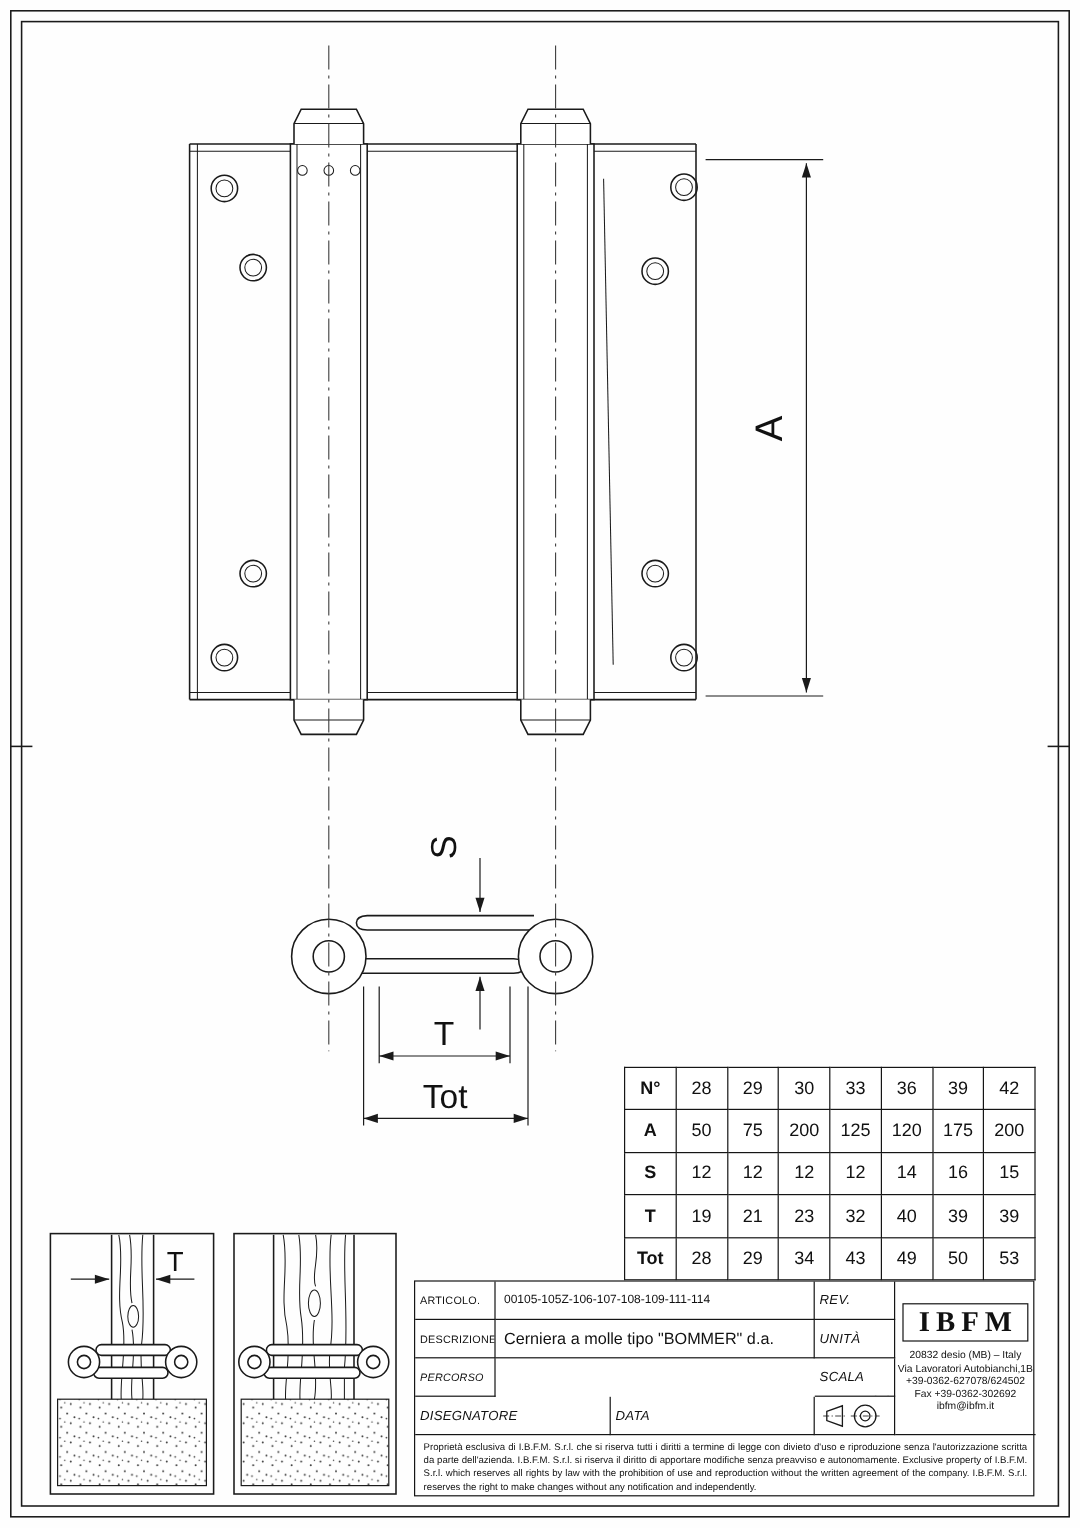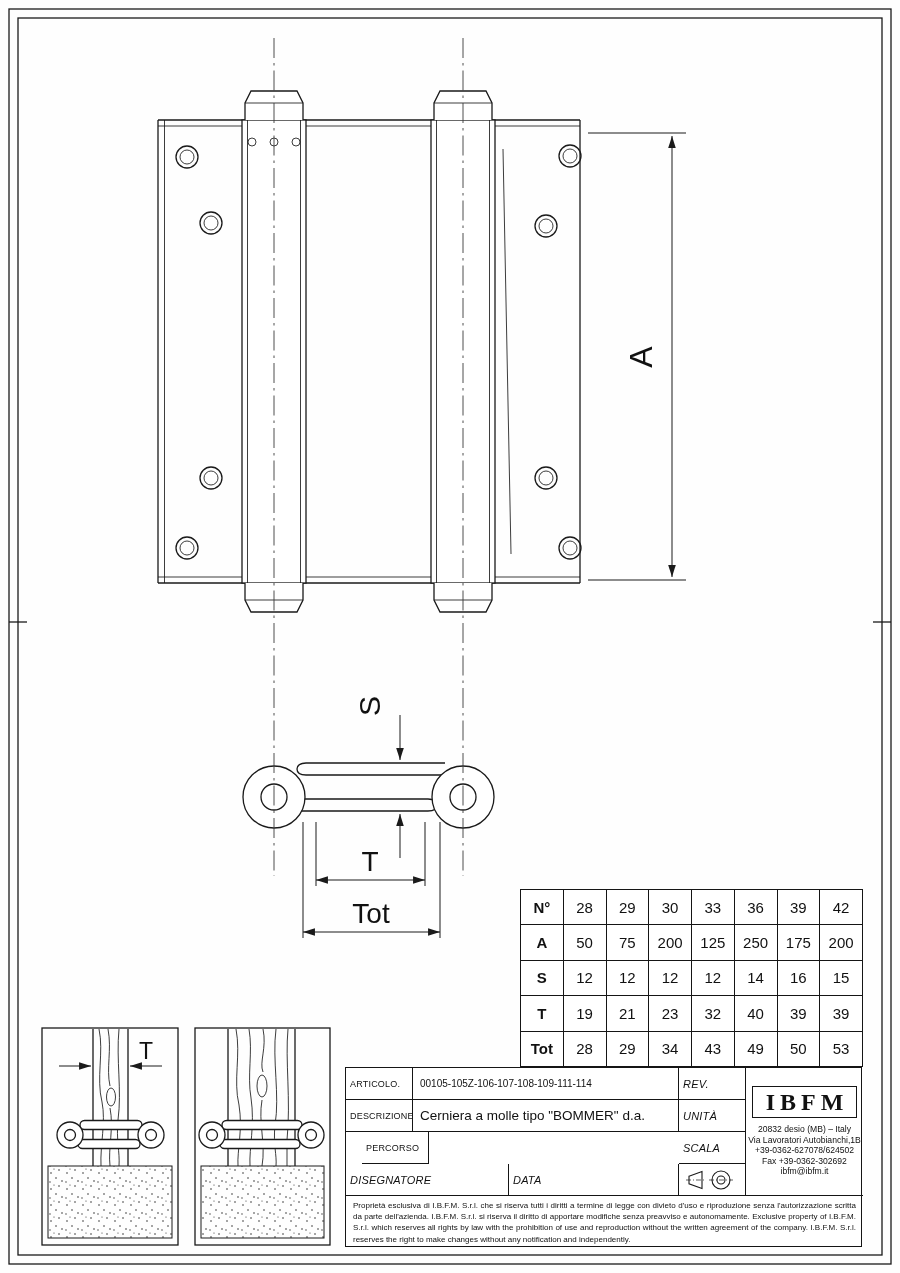--- a/index.html
+++ b/index.html
@@ -224,21 +224,21 @@
       <td>36</td>
       <td>39</td>
       <td>42</td>
     </tr>
     <tr>
       <td class="hdr">A</td>
       <td>50</td>
       <td>75</td>
       <td>200</td>
       <td>125</td>
-      <td>250</td>
+      <td>120</td>
       <td>175</td>
       <td>200</td>
     </tr>
     <tr>
       <td class="hdr">S</td>
       <td>12</td>
       <td>12</td>
       <td>12</td>
       <td>12</td>
       <td>14</td>
@@ -277,21 +277,21 @@
       <span class="dval">0001</span>
     </div>
 
     <div class="tb-cell lbl" style="left:0;top:32px;width:67px;height:32px;">DESCRIZIONE</div>
     <div class="tb-cell val" style="left:67px;top:32px;width:266px;height:32px;font-size:13.5px;">Cerniera a molle tipo "BOMMER" d.a.</div>
     <div class="tb-cell duo" style="left:333px;top:32px;width:67px;height:32px;">
       <span class="mini">UNITÀ</span>
       <span class="dval">mm</span>
     </div>
 
-    <div class="tb-cell lbl" style="left:16px;top:64px;width:67px;height:32px;">PERCORSO</div>
+    <div class="tb-cell lbl" style="left:0;top:64px;width:67px;height:32px;font-style:italic;">PERCORSO</div>
     <div class="tb-cell duo" style="left:333px;top:64px;width:67px;height:32px;">
       <span class="mini">SCALA</span>
       <span class="dval">1:1</span>
     </div>
 
     <div class="tb-cell duo" style="left:0;top:96px;width:163px;height:32px;">
       <span class="mini">DISEGNATORE</span>
       <span class="dval">M.C.</span>
     </div>
     <div class="tb-cell duo" style="left:163px;top:96px;width:170px;height:32px;">

